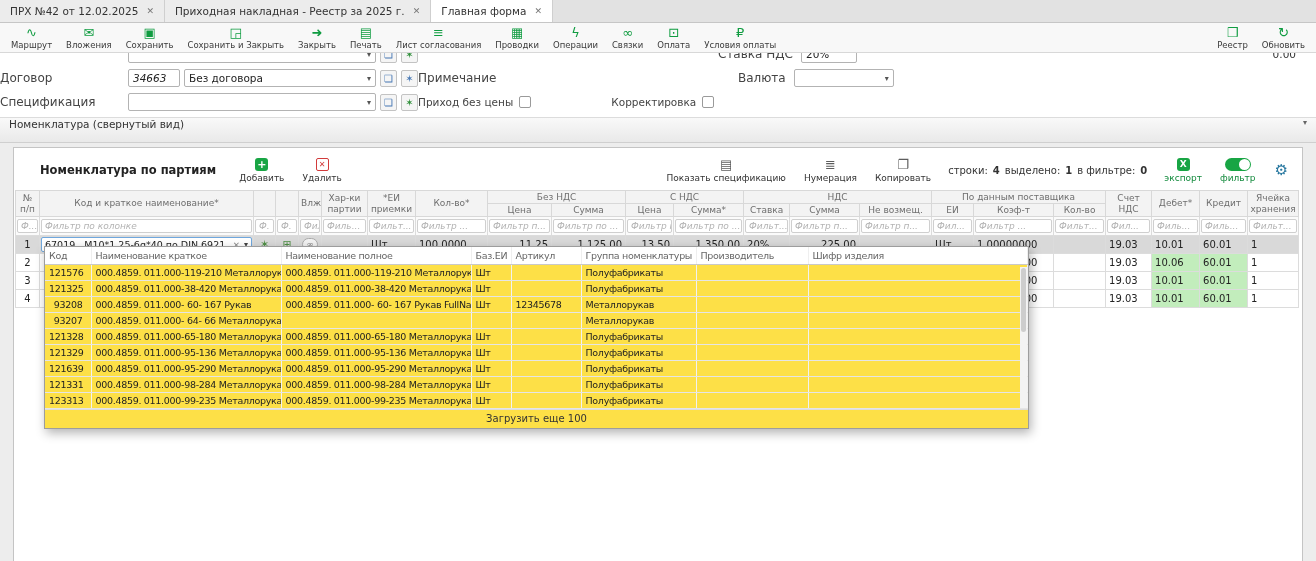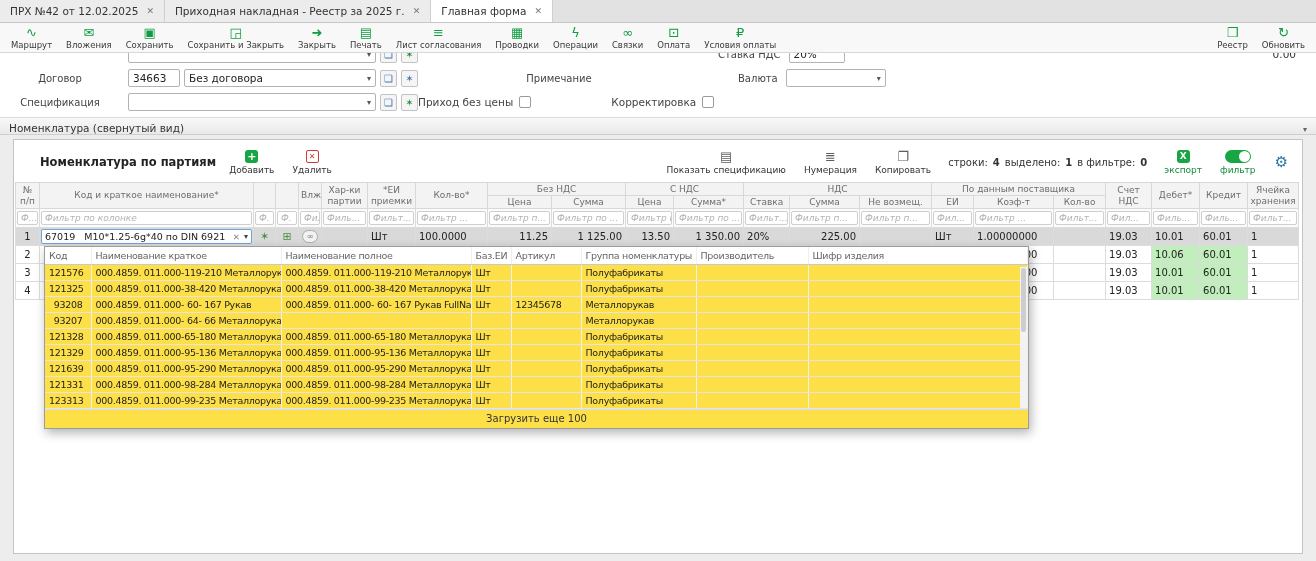--- a/index.html
+++ b/index.html
@@ -20,43 +20,43 @@
   .tbi{display:flex;flex-direction:column;align-items:center;gap:0;padding:1px 7px;
        background:none;border:0;font-family:inherit;cursor:pointer}
   .tbi .ic{font-size:13px;line-height:15px;color:#109c41}
   .tbi .lb{font-size:8.5px;line-height:10px;color:#3a3a3a;white-space:nowrap}
   .tb-right{margin-left:auto;display:flex}
 
   
   .formarea{background:#fff;overflow:hidden;height:64px;padding:0 0 0 0}
   .frow{display:flex;align-items:center;height:20px;margin:4px 0}
   .frow.cut{margin-top:-9px}
-  .flabel{width:128px;text-align:center;padding-right:8px;color:#444;font-size:10px;white-space:nowrap}
+  .flabel{width:128px;text-align:left;padding-right:8px;color:#444;font-size:12px;white-space:nowrap}
   .finput{height:18px;border:1px solid #b3b3b3;background:#fff;font-size:10.5px;padding:0 4px;
           border-radius:2px;font-family:inherit;color:#222}
   .fcombo{display:flex;align-items:center;height:18px;border:1px solid #b3b3b3;background:#fff;
           border-radius:2px;padding:0 4px;font-size:10.5px;color:#222}
   .fcombo .car{margin-left:auto;color:#555;font-size:8px}
   .ibtn{width:17px;height:17px;margin-left:4px;border:1px solid #c3c3c3;background:#f5f5f5;
         border-radius:2px;display:flex;align-items:center;justify-content:center;font-size:10px;
         color:#4a7ab5;padding:0;cursor:pointer}
   .ibtn.wand{color:#2f8f3a}
   .chk{width:12px;height:12px;border:1px solid #9a9a9a;background:#fff;border-radius:2px;margin-left:6px}
   .chlabel{color:#444;font-size:10.5px;white-space:nowrap}
 
   
-  .secbar{height:18px;background:linear-gradient(#f9f9f9,#e9e9e9);border-top:1px solid #dcdcdc;
-          border-bottom:1px solid #cfcfcf;display:flex;align-items:flex-end;padding:0 9px;
+  .secbar{height:26px;background:linear-gradient(#f9f9f9,#e9e9e9);border-top:1px solid #dcdcdc;
+          border-bottom:1px solid #cfcfcf;display:flex;align-items:flex-start;padding:0 9px;
           font-size:10.5px;color:#333;cursor:pointer}
   .secbar .chev{margin-left:auto;color:#666;font-size:8px}
 
   
   .panel{margin:4px 13px 0;border:1px solid #c4c4c4;background:#fff;height:415px;position:relative}
   .phead{display:flex;align-items:center;height:42px;padding:2px 10px 0}
-  .ptitle{font-weight:bold;font-size:11.5px;margin:0 4px 0 16px;white-space:nowrap}
+  .ptitle{font-weight:bold;font-size:11.5px;margin:0 14px 0 16px;white-space:nowrap}
   .stack{display:flex;flex-direction:column;align-items:center;justify-content:center;gap:2px;
          padding:0 9px;background:none;border:0;font-family:inherit;cursor:pointer}
   .stack .lb{font-size:9px;color:#333;white-space:nowrap}
   .stack.green .lb{color:#128a3c}
   .add-ic{width:13px;height:13px;background:#18a544;color:#fff;border-radius:3px;font-size:11px;
           line-height:13px;text-align:center;font-weight:bold}
   .del-ic{width:13px;height:13px;border:1px solid #d23b3b;color:#d23b3b;border-radius:2px;
           font-size:8px;line-height:11px;text-align:center}
   .mini-ic{font-size:13px;line-height:13px;color:#5d5d5d}
   .exp-ic{width:13px;height:13px;background:#18a544;color:#fff;border-radius:3px;font-size:9px;
@@ -200,21 +200,21 @@
         <span>✶</span>
       </button>
     <span class="flabel" style="width:auto;margin-left:300px">Ставка НДС</span>
     <input class="finput" style="width: 56px;" value="20%">
     <span class="spacer"></span>
     <span class="topval">0.00</span>
   </div>
 
   <div class="frow">
     <span class="flabel">Договор</span>
-    <input class="finput" style="width: 52px;" value="34663">
+    <input class="finput" style="width: 52px; font-style: italic;" value="34663">
     <div class="fcombo" style="width:192px;margin-left:4px">
       <span>Без договора</span>
       <span class="car">▾</span>
     </div>
     <button class="ibtn">
         <span>❏</span>
       </button>
     <button class="ibtn w">
         <span>✶</span>
       </button>

